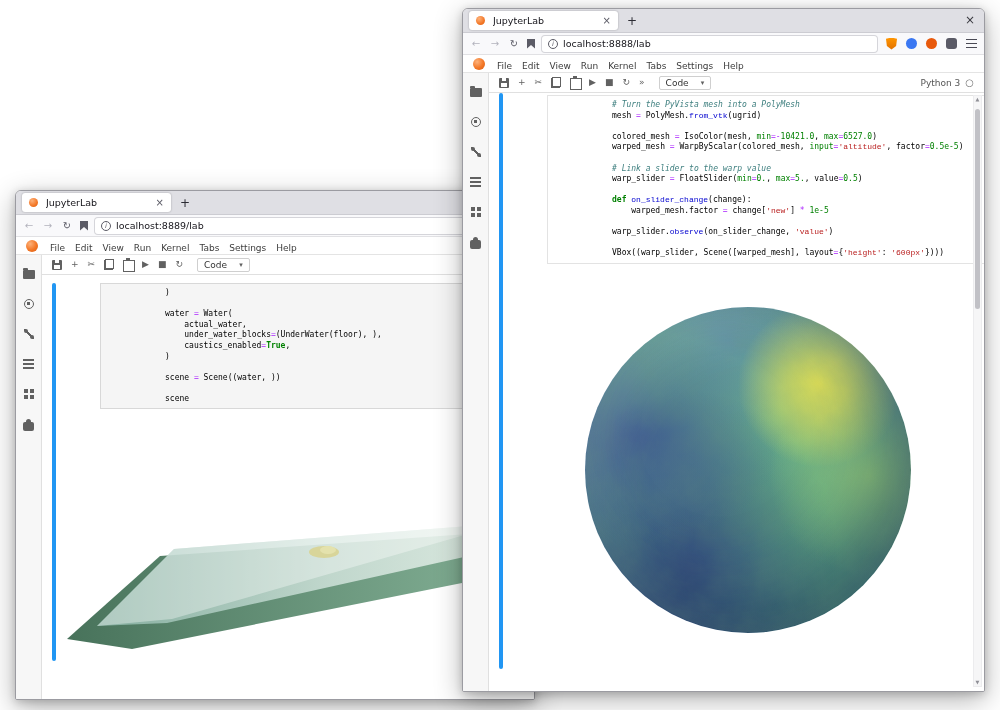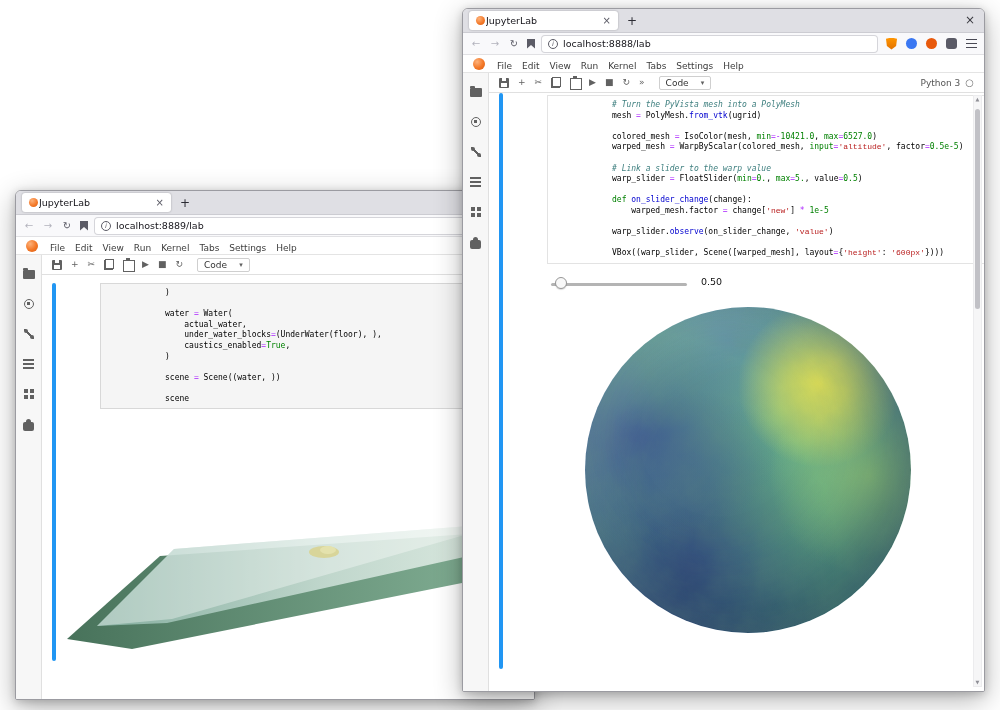--- a/index.html
+++ b/index.html
@@ -7,21 +7,21 @@
 body{font-family:"DejaVu Sans","Liberation Sans",sans-serif;background:#ffffff;position:relative;overflow:hidden;}
 
 
 .window{position:absolute;background:#fff;border:1px solid #9b9ba1;border-radius:6px 6px 2px 2px;
   box-shadow:0 8px 28px rgba(0,0,0,.30),0 2px 8px rgba(0,0,0,.18);overflow:hidden;display:flex;flex-direction:column;}
 .window.back{left:15px;top:190px;width:520px;height:510px;z-index:1;}
 .window.front{left:462px;top:8px;width:523px;height:684px;z-index:2;}
 
 .tabbar{height:24px;background:#dfdfe4;border-bottom:1px solid #ccccd2;display:flex;align-items:center;
   padding:0 6px;flex:0 0 auto;position:relative;}
-.tab{height:19px;background:#fff;border-radius:3px;display:flex;align-items:center;gap:1px;padding:0 7px;
+.tab{height:19px;background:#fff;border-radius:3px;display:flex;align-items:center;gap:8px;padding:0 7px;
   width:149px;box-shadow:0 0 2px rgba(0,0,0,.3);font-size:9.5px;color:#15141a;}
 .favicon{width:9px;height:9px;border-radius:50%;background:radial-gradient(circle at 35% 30%,#fdb17a,#f37726 60%,#d85d12);flex:0 0 auto;}
 .tab-title{flex:1;white-space:nowrap;overflow:hidden;}
 .tab-close{color:#5b5b66;font-size:10px;}
 .newtab{margin-left:9px;color:#2b2b33;font-size:12px;line-height:12px;}
 .win-close{position:absolute;right:9px;top:5px;font-size:12px;line-height:12px;color:#3a3a40;}
 
 .urlrow{height:22px;background:#f9f9fb;border-bottom:1px solid #e1e1e4;display:flex;align-items:center;
   padding:0 7px;gap:7px;flex:0 0 auto;}
 .nav-glyph{color:#5b5b66;font-size:10px;width:12px;text-align:center;flex:0 0 auto;}
@@ -64,23 +64,23 @@
 .jl-notebook{flex:1;background:#fff;position:relative;overflow:hidden;}
 .cell-indicator{position:absolute;width:4px;background:#2196f3;border-radius:2px;}
 .front .cell-indicator{left:10px;top:0;height:576px;}
 .back  .cell-indicator{left:10px;top:8px;height:378px;}
 
 .cell-editor{position:absolute;font-family:"DejaVu Sans Mono","Liberation Mono",monospace;font-size:8px;
   line-height:10.6px;white-space:pre;padding:4px 4px 4px 64px;margin-left:40px;}
 .front .cell-editor{left:18px;top:2px;width:465px;height:169px;background:#fff;border:1px solid #e3e3e3;}
 .back  .cell-editor{left:18px;top:8px;width:476px;height:126px;background:#f5f5f5;border:1px solid #d8d8d8;}
 .code-line{height:10.6px;}
-.tk-p{color:#000;} .tk-k{color:#008000;font-weight:normal;} .tk-b{color:#008000;}
+.tk-p{color:#000;} .tk-k{color:#008000;font-weight:bold;} .tk-b{color:#008000;}
 .tk-s{color:#ba2121;font-family:Liberation Mono, monospace;} .tk-n{color:#008000;} .tk-o{color:#aa22ff;}
-.tk-c{color:#408080;font-style:italic;} .tk-d{color:#0000cf;}
+.tk-c{color:#408080;font-style:italic;} .tk-d{color:#0000cf;font-family:Liberation Mono, monospace;}
 
 
 .slider-widget{position:absolute;left:58px;top:178px;width:280px;height:26px;}
 .slider-track{position:absolute;left:4px;top:12px;width:136px;height:3px;background:#b4b4b4;border-radius:2px;}
 .slider-handle{position:absolute;left:8px;top:6px;width:12px;height:12px;border-radius:50%;background:#f8f8f8;
   border:1px solid #979797;box-shadow:0 1px 1px rgba(0,0,0,.15);}
 .slider-readout{position:absolute;left:154px;top:5px;font-size:9.5px;color:#111;}
 
 
 .globe-output{position:absolute;left:96px;top:214px;width:326px;height:326px;}
@@ -266,25 +266,20 @@
         </div>
         <div class="tb-right">
           <span>Python 3</span>
           <span class="kernel-circle">○</span>
         </div>
       </div>
       <div class="jl-notebook">
         <div class="cell-indicator"></div>
         <div class="cell-editor"><div class="code-line"><span class="tk-c"># Turn the PyVista mesh into a PolyMesh</span></div><div class="code-line"><span class="tk-p">mesh </span><span class="tk-o">=</span><span class="tk-p"> PolyMesh.</span><span class="tk-d">from_vtk</span><span class="tk-p">(ugrid)</span></div><div class="code-line">&nbsp;</div><div class="code-line"><span class="tk-p">colored_mesh </span><span class="tk-o">=</span><span class="tk-p"> IsoColor(mesh, </span><span class="tk-b">min</span><span class="tk-o">=-</span><span class="tk-n">10421.0</span><span class="tk-p">, </span><span class="tk-b">max</span><span class="tk-o">=</span><span class="tk-n">6527.0</span><span class="tk-p">)</span></div><div class="code-line"><span class="tk-p">warped_mesh </span><span class="tk-o">=</span><span class="tk-p"> WarpByScalar(colored_mesh, </span><span class="tk-b">input</span><span class="tk-o">=</span><span class="tk-s">'altitude'</span><span class="tk-p">, factor</span><span class="tk-o">=</span><span class="tk-n">0.5e-5</span><span class="tk-p">)</span></div><div class="code-line">&nbsp;</div><div class="code-line"><span class="tk-c"># Link a slider to the warp value</span></div><div class="code-line"><span class="tk-p">warp_slider </span><span class="tk-o">=</span><span class="tk-p"> FloatSlider(</span><span class="tk-b">min</span><span class="tk-o">=</span><span class="tk-n">0.</span><span class="tk-p">, </span><span class="tk-b">max</span><span class="tk-o">=</span><span class="tk-n">5.</span><span class="tk-p">, value</span><span class="tk-o">=</span><span class="tk-n">0.5</span><span class="tk-p">)</span></div><div class="code-line">&nbsp;</div><div class="code-line"><span class="tk-k">def</span><span class="tk-p"> </span><span class="tk-d">on_slider_change</span><span class="tk-p">(change):</span></div><div class="code-line"><span class="tk-p">    warped_mesh.factor </span><span class="tk-o">=</span><span class="tk-p"> change[</span><span class="tk-s">'new'</span><span class="tk-p">] </span><span class="tk-o">*</span><span class="tk-p"> </span><span class="tk-n">1e-5</span></div><div class="code-line">&nbsp;</div><div class="code-line"><span class="tk-p">warp_slider.</span><span class="tk-d">observe</span><span class="tk-p">(on_slider_change, </span><span class="tk-s">'value'</span><span class="tk-p">)</span></div><div class="code-line">&nbsp;</div><div class="code-line"><span class="tk-p">VBox((warp_slider, Scene([warped_mesh], layout</span><span class="tk-o">=</span><span class="tk-p">{</span><span class="tk-s">'height'</span><span class="tk-p">: </span><span class="tk-s">'600px'</span><span class="tk-p">})))</span></div></div>
 
-        <div class="slider-widget">
-          <div class="slider-track"></div>
-          <div class="slider-handle"></div>
-          <div class="slider-readout">0.50</div>
-        </div>
 
         <div class="globe-output">
           <div class="globe-sphere"></div>
           <svg class="globe-noise" viewBox="0 0 326 326">
             <defs>
               <filter id="terra">
                 <feTurbulence type="fractalNoise" baseFrequency="0.035" numOctaves="4" seed="7"></feTurbulence>
                 <feColorMatrix type="matrix" values="0 0 0 0 0.15  0 0 0 0 0.32  0 0 0 0 0.2  0 0 0 0.9 0"></feColorMatrix>
               </filter>
               <clipPath id="gclip">

